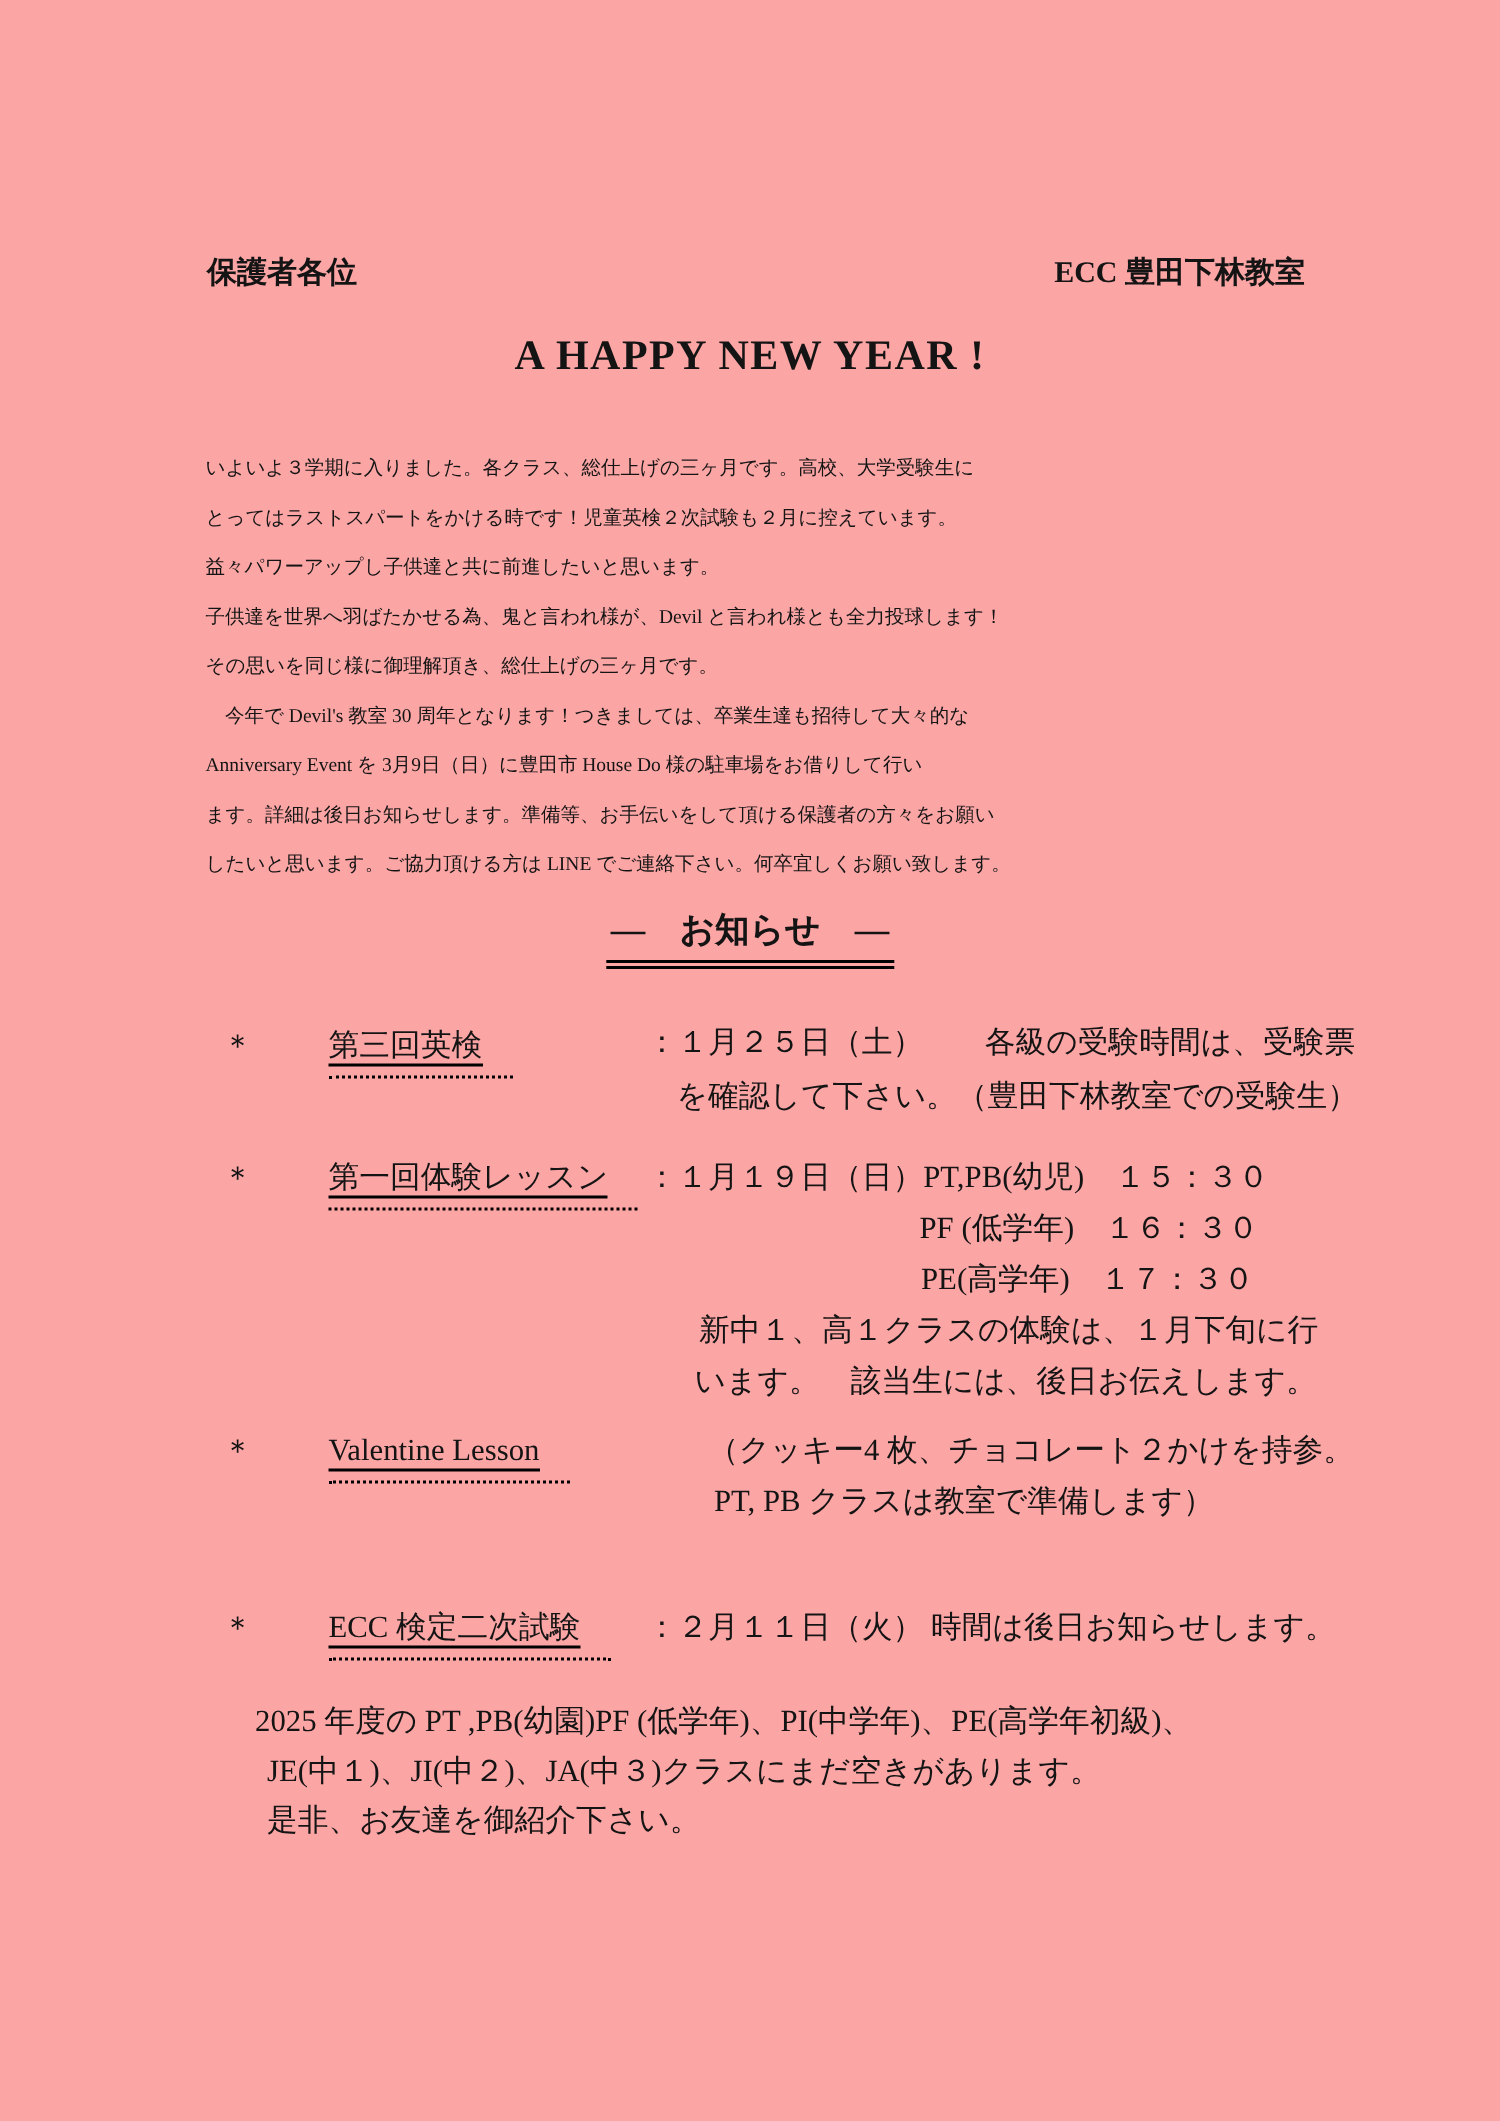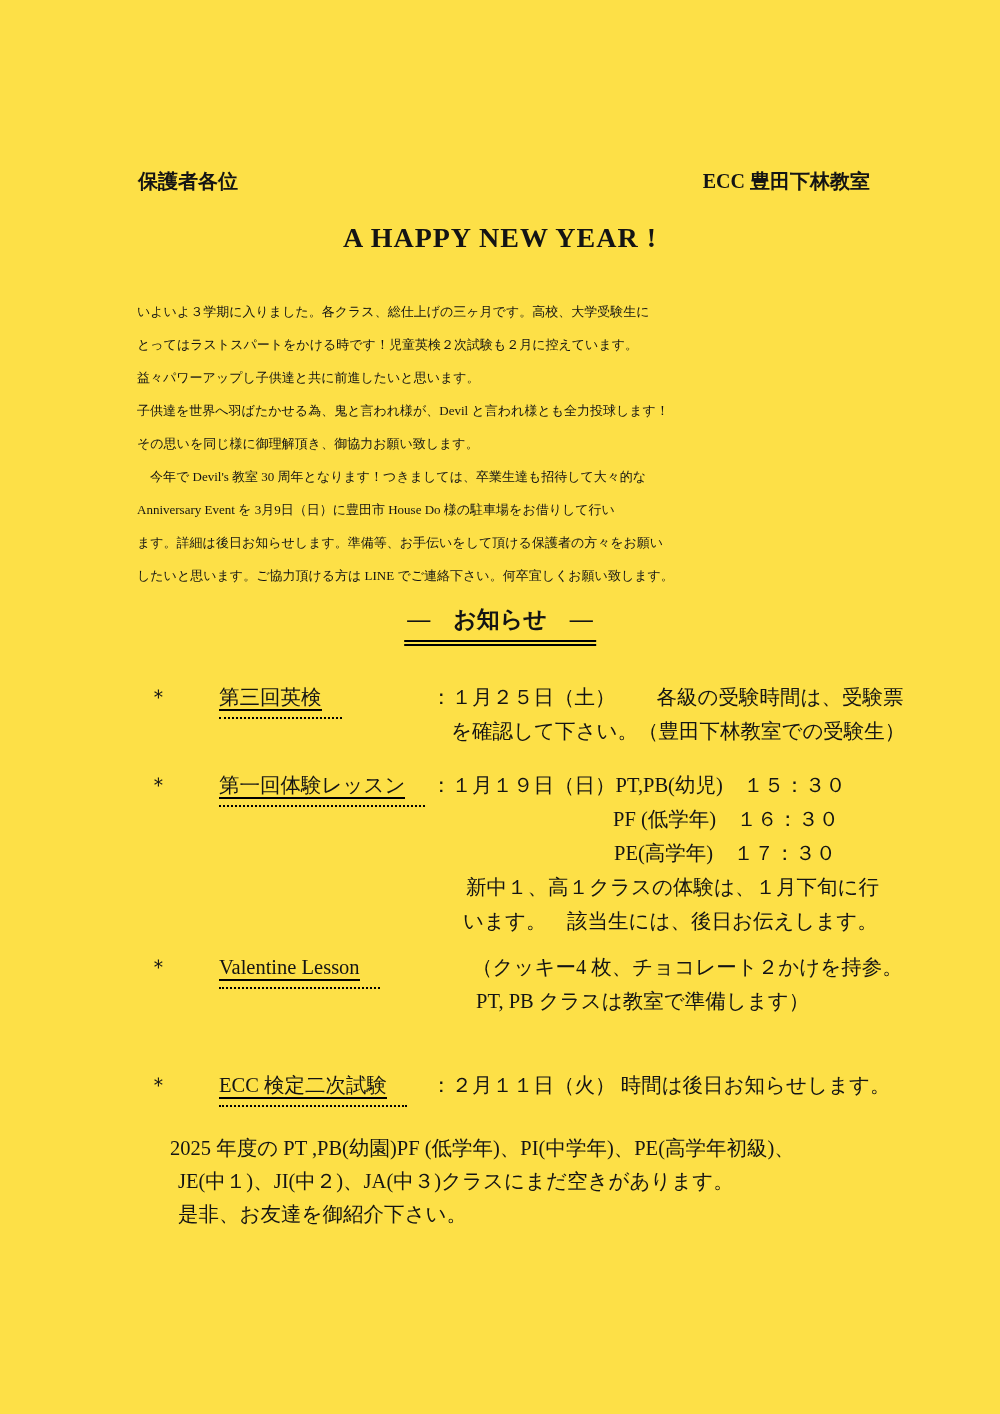--- a/index.html
+++ b/index.html
@@ -1,21 +1,21 @@
 <!DOCTYPE html>
 <html><head>
 <meta charset="utf-8">
 <style>
   * { box-sizing: border-box; }
   html, body { margin: 0; padding: 0; background: #ffffff; }
   .page {
     position: relative;
     width: 1000px;
     height: 1414px;
-    background: #fde047;
+    background: #fca5a5;
     color: #141414;
     font-family: "Liberation Serif", "DejaVu Serif", serif;
     overflow: hidden;
   }
   .hdr {
     position: absolute;
     left: 138px;
     right: 130px;
     top: 168px;
     display: flex;
@@ -98,35 +98,35 @@
     <span>ECC 豊田下林教室</span>
   </div>
 
   <div class="title">A HAPPY NEW YEAR !</div>
 
   <div class="intro" id="introLines">
       <div class="tline">いよいよ３学期に入りました。各クラス、総仕上げの三ヶ月です。高校、大学受験生に</div>
       <div class="tline">とってはラストスパートをかける時です！児童英検２次試験も２月に控えています。</div>
       <div class="tline">益々パワーアップし子供達と共に前進したいと思います。</div>
       <div class="tline">子供達を世界へ羽ばたかせる為、鬼と言われ様が、Devil と言われ様とも全力投球します！</div>
-      <div class="tline">その思いを同じ様に御理解頂き、御協力お願い致します。</div>
+      <div class="tline">その思いを同じ様に御理解頂き、総仕上げの三ヶ月です。</div>
       <div class="tline">　今年で Devil's 教室 30 周年となります！つきましては、卒業生達も招待して大々的な</div>
       <div class="tline">Anniversary Event を 3月9日（日）に豊田市 House Do 様の駐車場をお借りして行い</div>
       <div class="tline">ます。詳細は後日お知らせします。準備等、お手伝いをして頂ける保護者の方々をお願い</div>
       <div class="tline">したいと思います。ご協力頂ける方は LINE でご連絡下さい。何卒宜しくお願い致します。</div>
     </div>
 
   <div class="notice-head">―　お知らせ　―</div>
 
   <div id="noticeItems">
       <div class="item item1">
         <span class="bullet">＊</span>
         <span class="lblcol"><span class="lbl-dotted"><span class="lbl-solid">第三回英検</span></span></span>
         <span class="desc">
-          <div class="tline" style="margin-left: 0px;">：１月２５日（土）　　各級の受験時間は、受験票</div>
+          <div class="tline" style="margin-left: 0px; font-family: Liberation Mono, monospace;">：１月２５日（土）　　各級の受験時間は、受験票</div>
           <div class="tline" style="margin-left: 20px;">を確認して下さい。（豊田下林教室での受験生）</div>
         </span>
       </div>
       <div class="item item2">
         <span class="bullet">＊</span>
         <span class="lblcol"><span class="lbl-dotted"><span class="lbl-solid">第一回体験レッスン</span></span></span>
         <span class="desc">
           <div class="tline" style="margin-left: 0px;">：１月１９日（日）PT,PB(幼児)　１５：３０</div>
           <div class="tline" style="margin-left: 182px;">PF (低学年)　１６：３０</div>
           <div class="tline" style="margin-left: 183px;">PE(高学年)　１７：３０</div>

